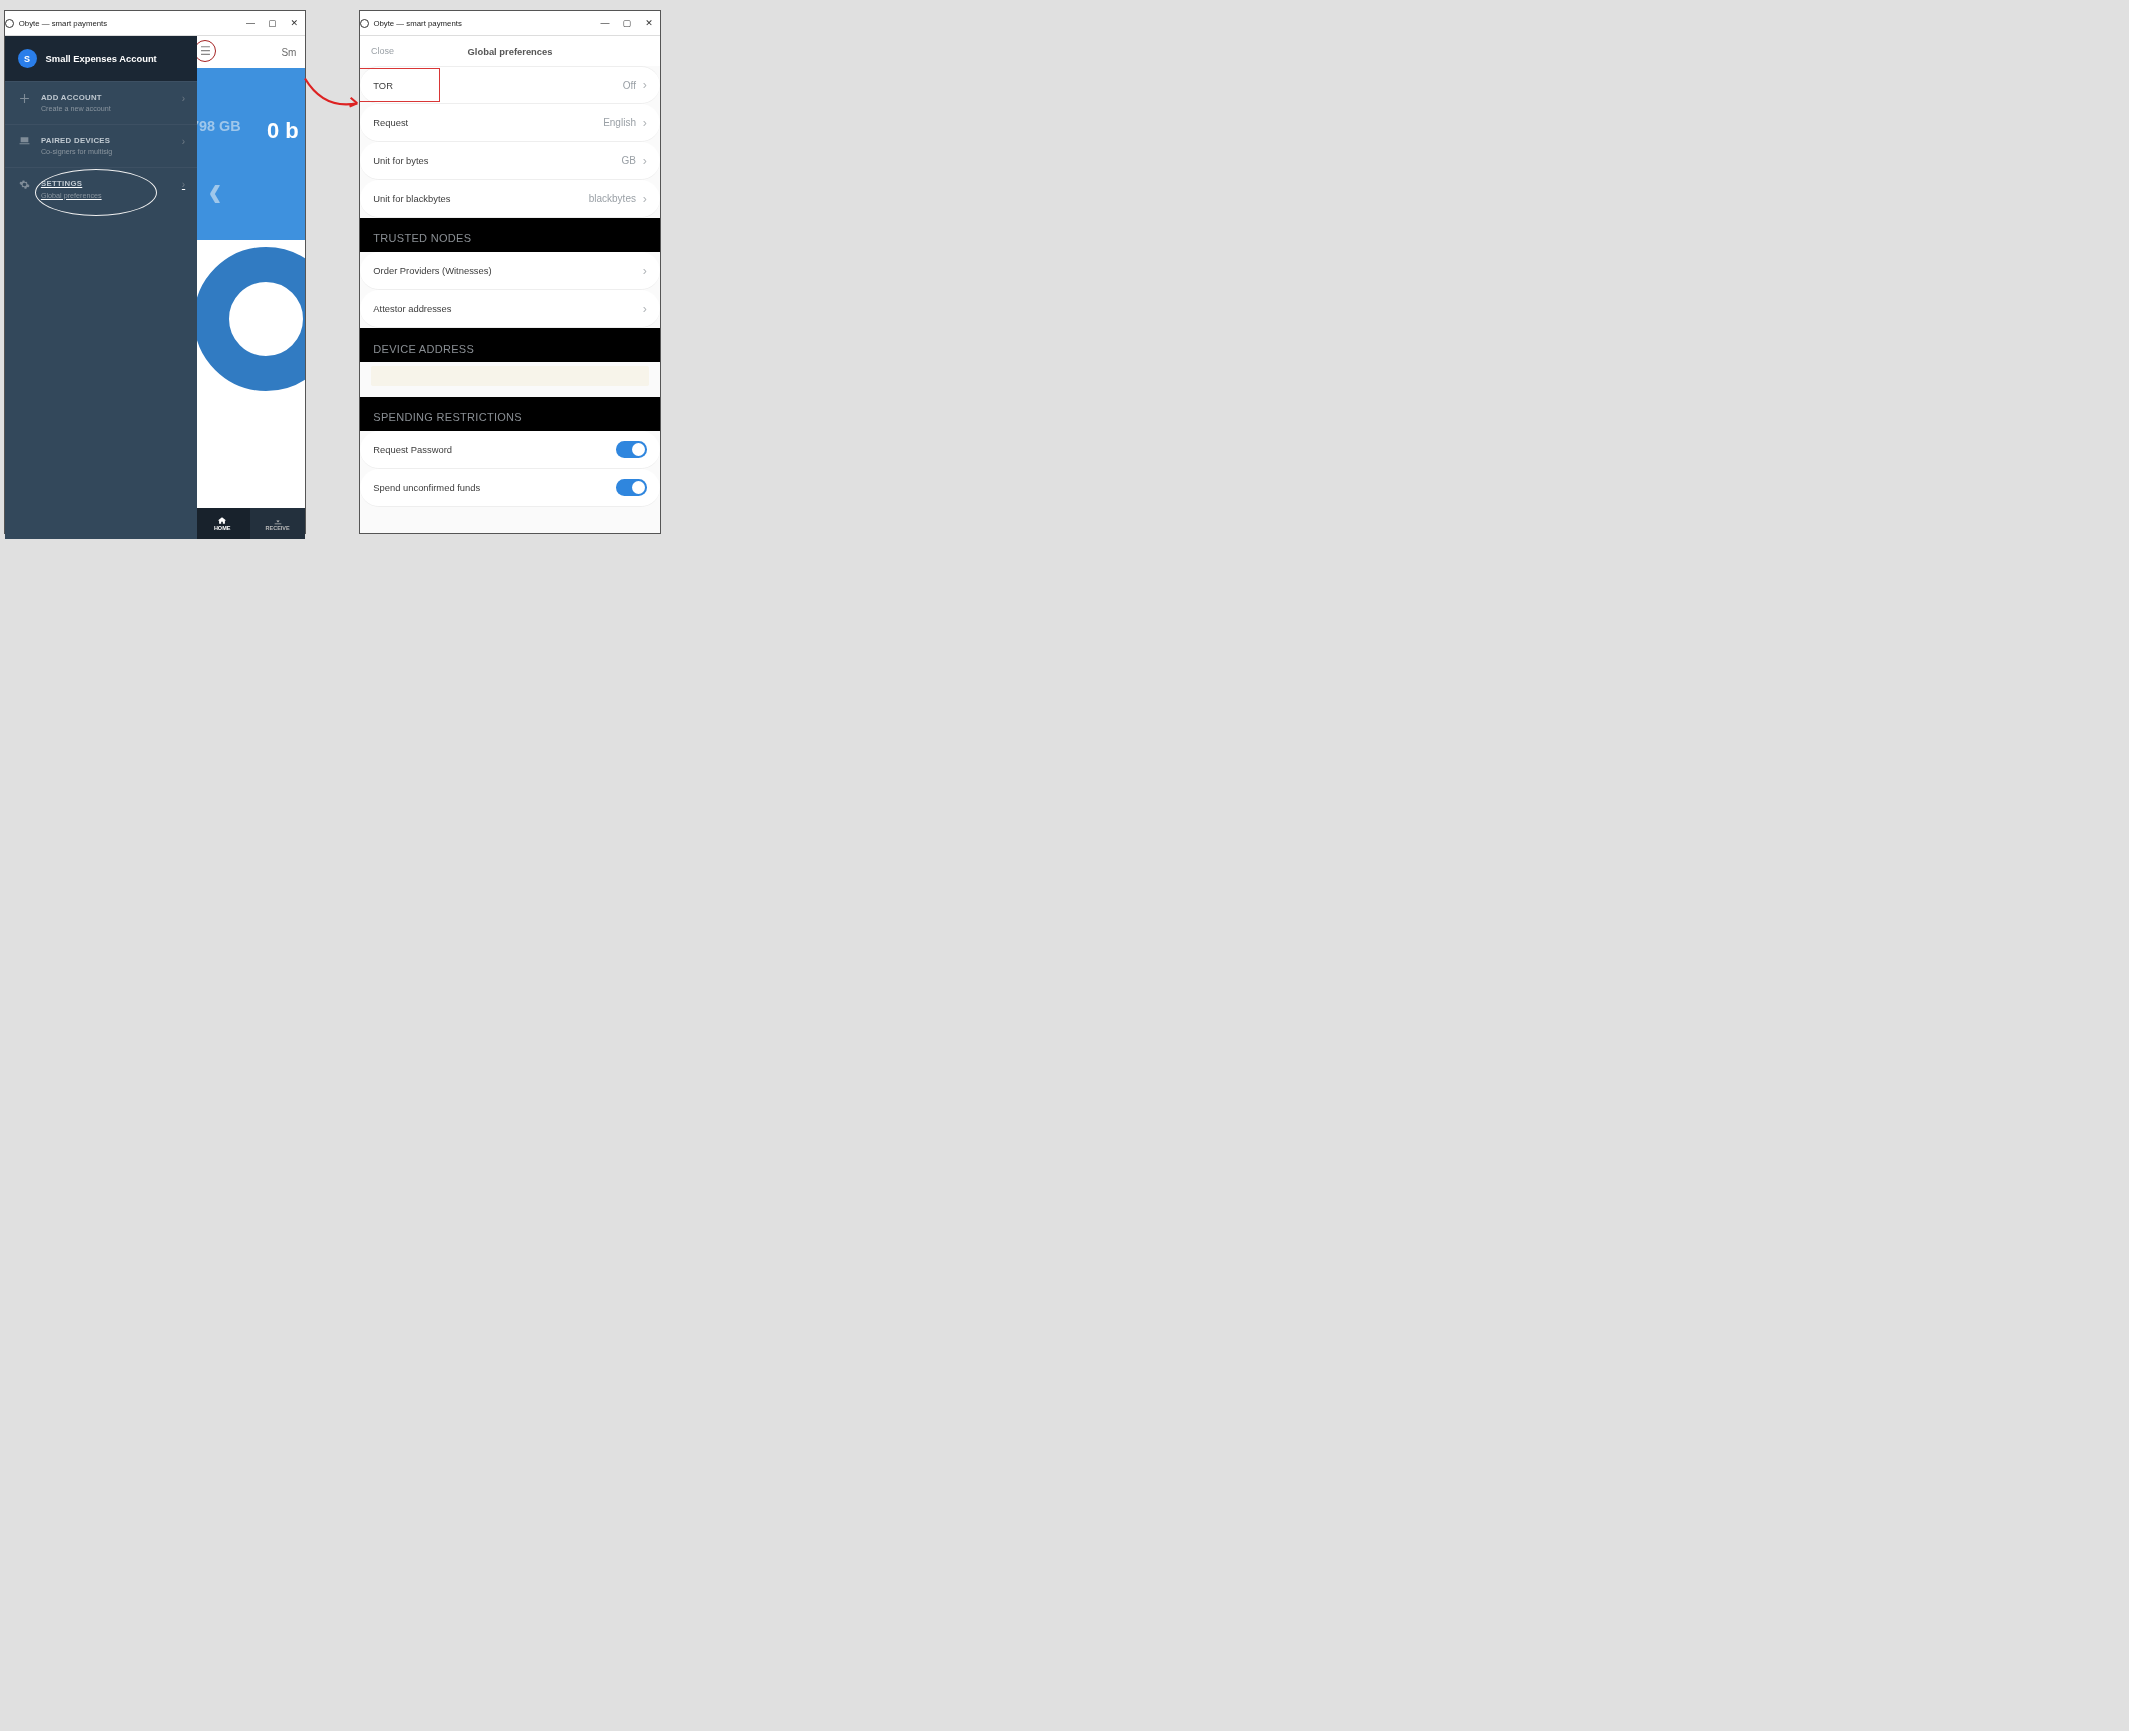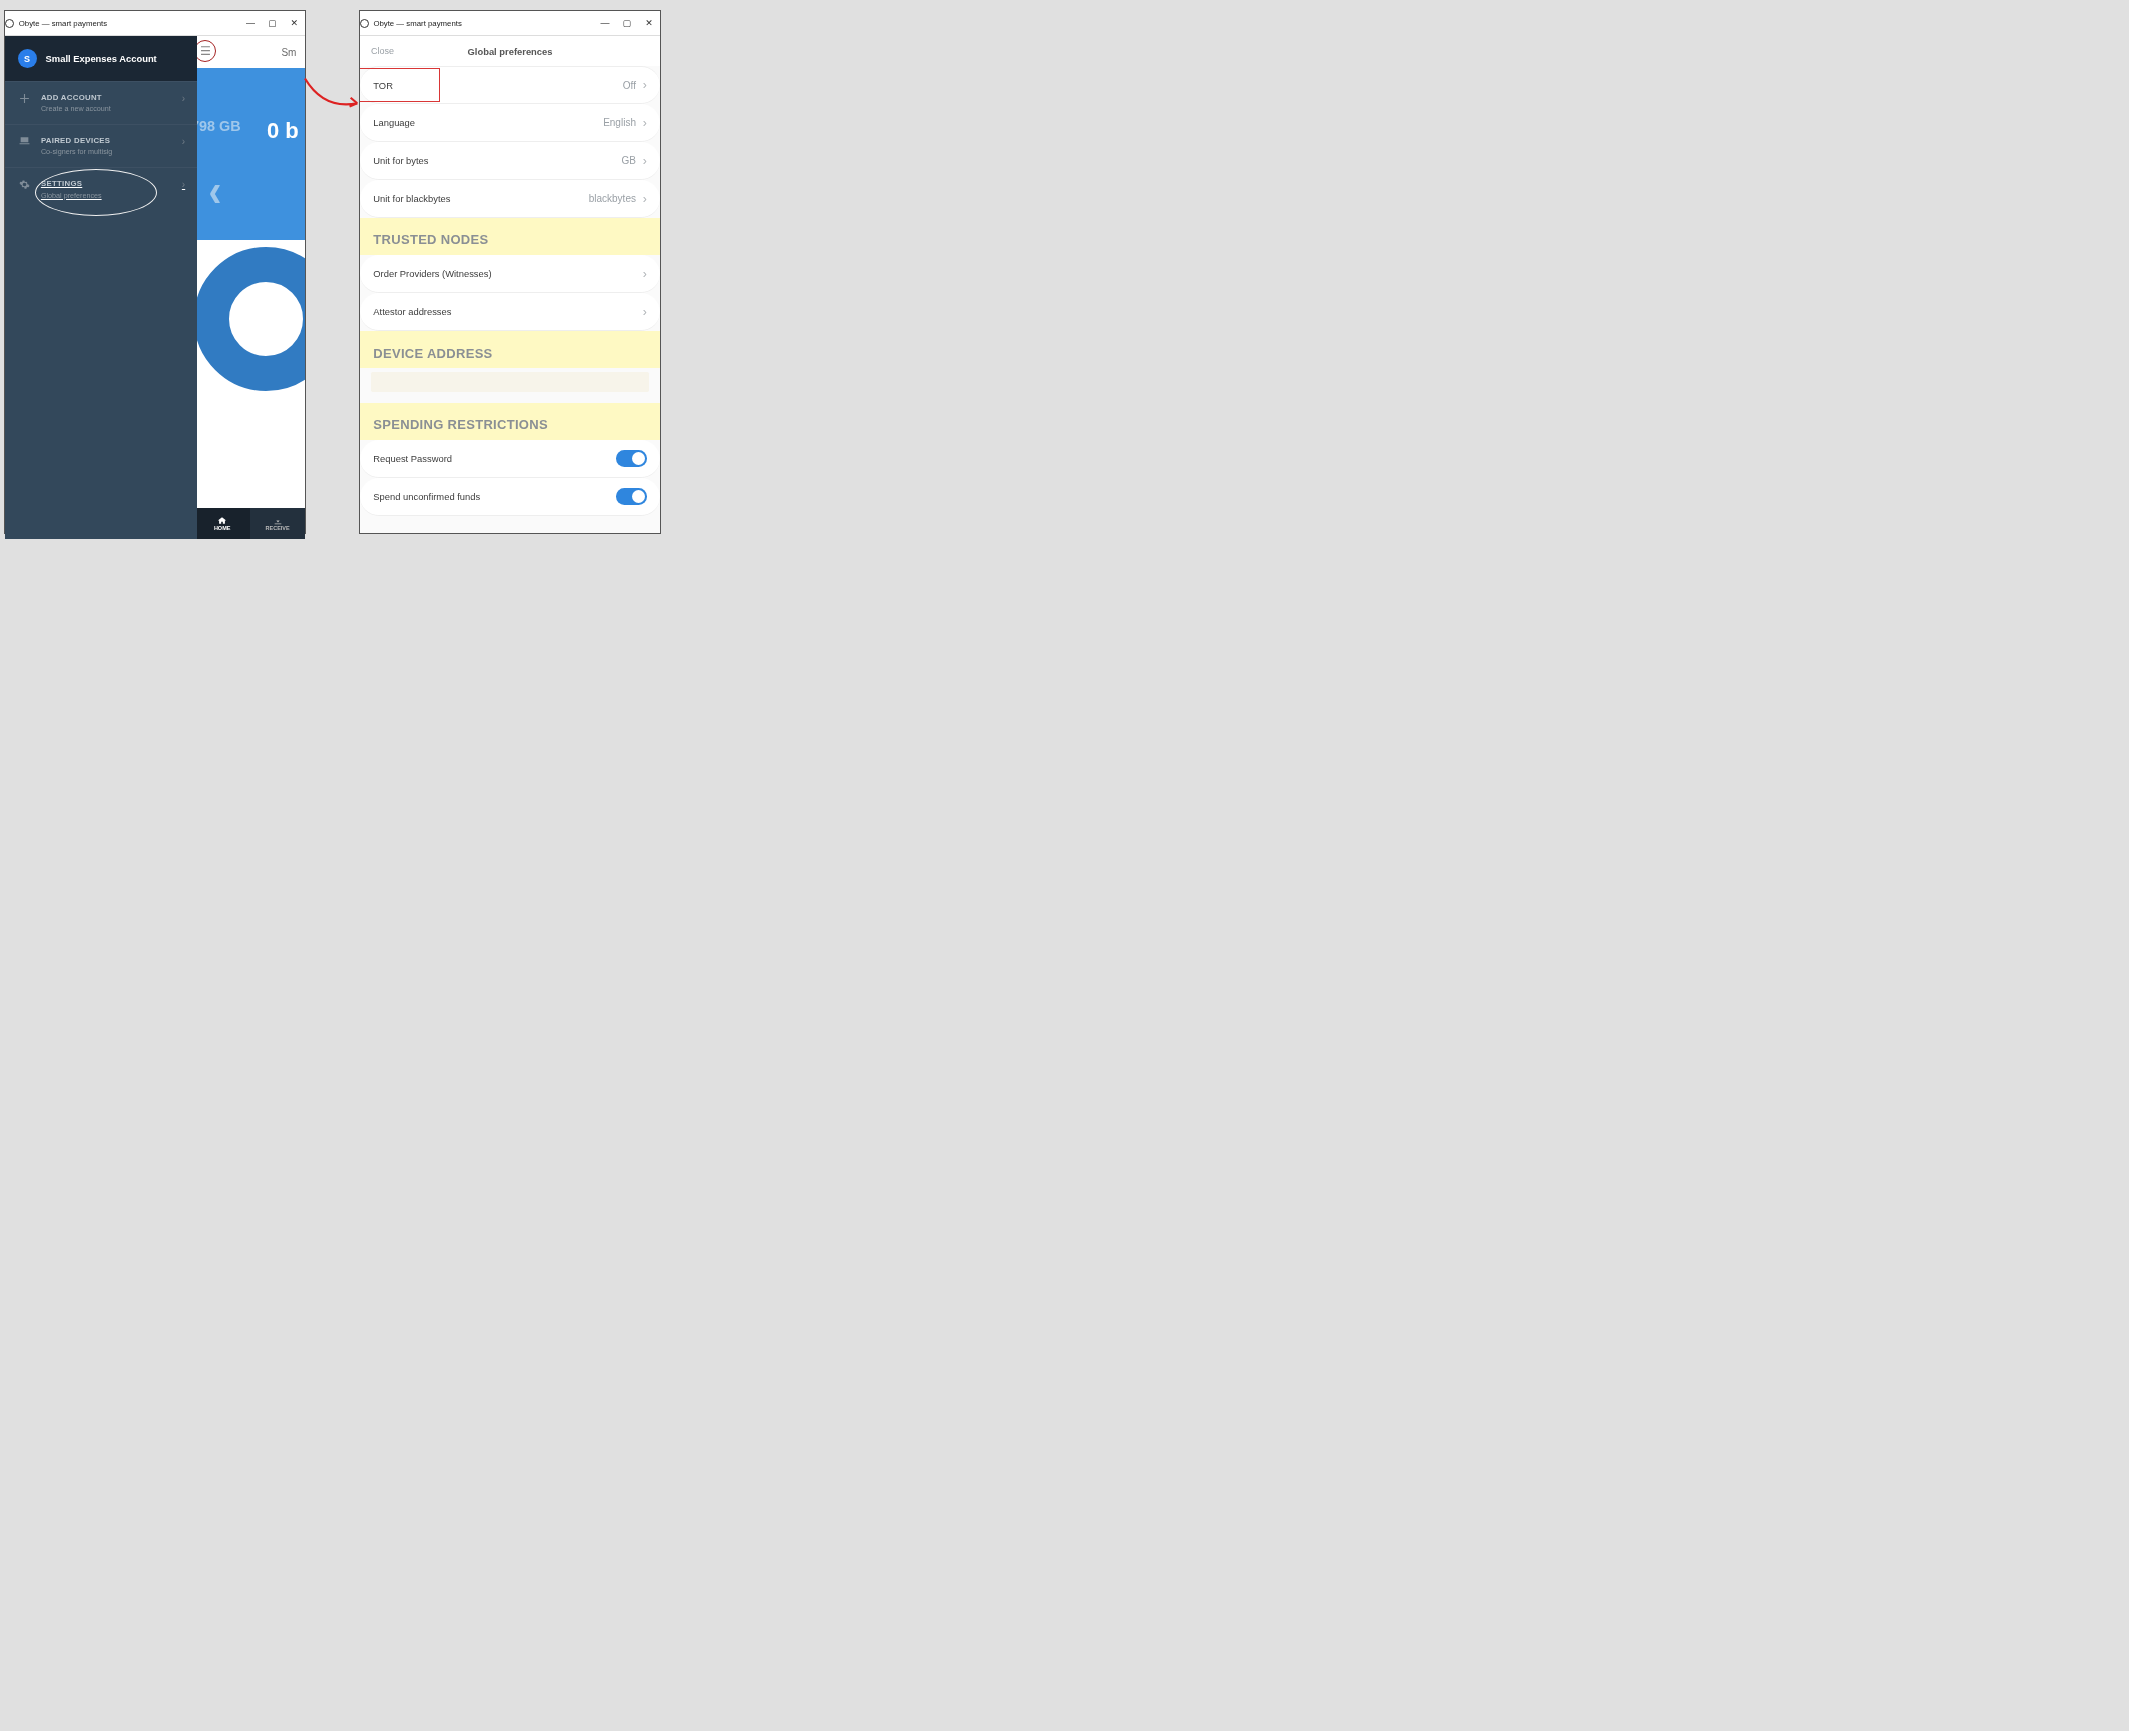--- a/index.html
+++ b/index.html
@@ -197,22 +197,22 @@
     border-bottom:0.6px solid #eee;
     gap:6.7px;
     border-radius:19px;
   }
   .row-label { flex:1; font-size:9.4px; color:#3c3c3c; }
   .row-val   { font-size:10px; color:#9aa0a6; }
   .row-chev  { font-size:12.2px; color:#b0b4b8; }
 
   .section-hdr {
     padding: 14.4px 13.3px 7.8px;
-    font-size:13px; letter-spacing:0.3px; color:#8a8f94; font-weight:700;
-    background:#fef9c3;
+    font-size:11px; letter-spacing:0.3px; color:#8a8f94; font-weight:400;
+    background:#000000;
   }
   .masked {
     margin: 3.3px 11px 11px; height: 20px; border-radius:1.7px;
     background:#f7f4ea;
   }
 
   .toggle {
     width: 31px; height: 16.6px; border-radius: 8.3px;
     background:#2f86de; position:relative;
   }
@@ -342,21 +342,21 @@
   <div class="gp-body">
 
     <div class="row" style="border-top:0.6px solid #eee; position:relative;">
       <div class="tor-highlight"></div>
       <span class="row-label">TOR</span>
       <span class="row-val">Off</span>
       <span class="row-chev">›</span>
     </div>
 
     <div class="row">
-      <span class="row-label">Language</span>
+      <span class="row-label">Request</span>
       <span class="row-val">English</span>
       <span class="row-chev">›</span>
     </div>
 
     <div class="row">
       <span class="row-label">Unit for bytes</span>
       <span class="row-val">GB</span>
       <span class="row-chev">›</span>
     </div>
 

